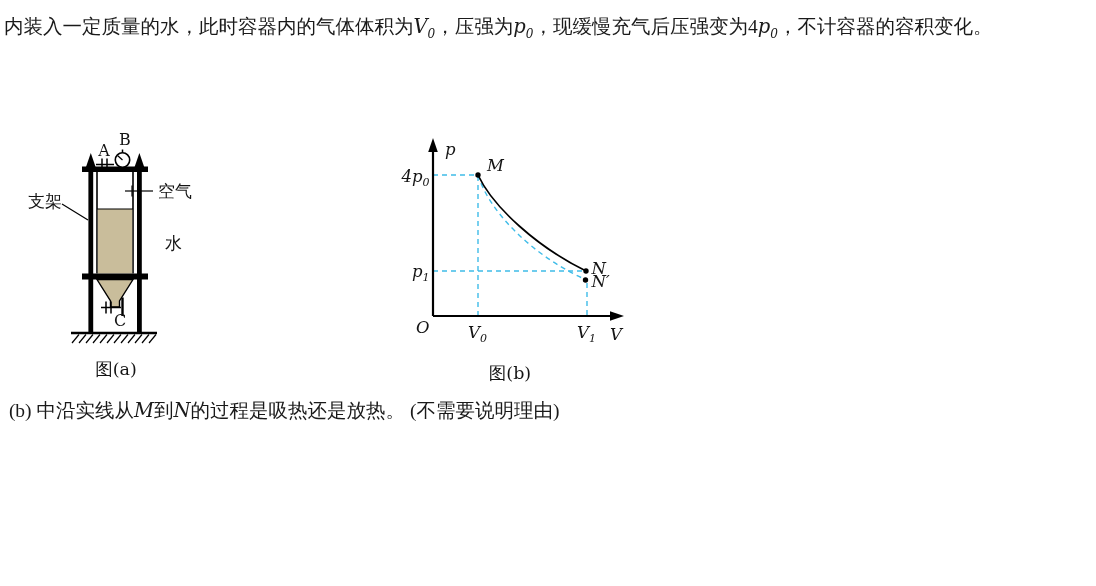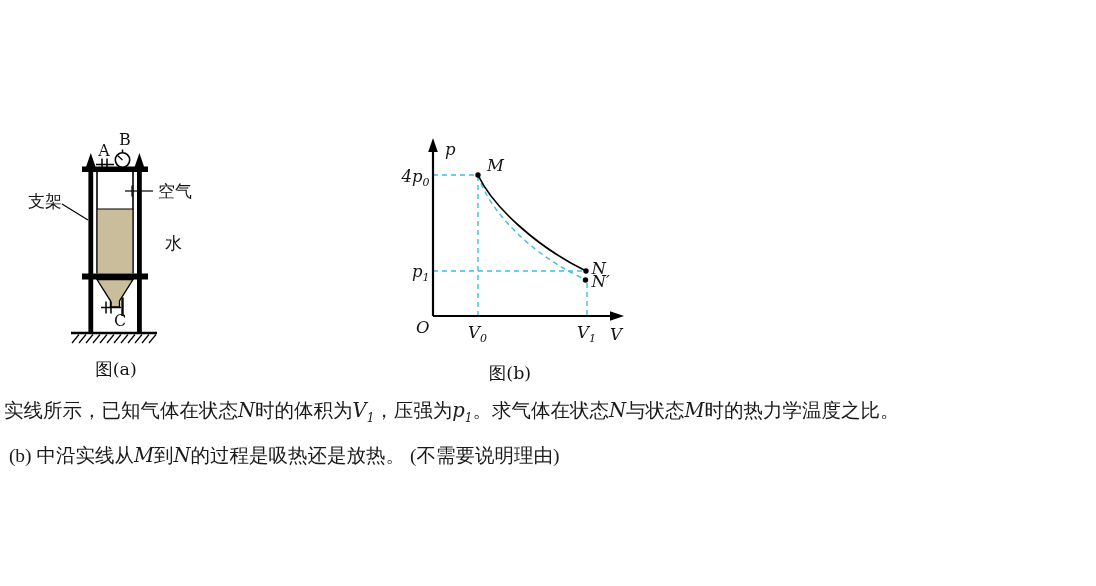--- a/index.html
+++ b/index.html
@@ -23,20 +23,21 @@
   .rom{font-size:16px;}
   .cap{font-size:17.5px;}
   .subts{font-size:11px;}
 </style>
 </head>
 <body>
 
 <div class="page">
 
   <div class="block" id="intro">
+    <div class="tl">内装入一定质量的水，此时容器内的气体体积为<i class="var">V<sub>0</sub></i>，压强为<i class="var">p<sub>0</sub></i>，现缓慢充气后压强变为4<i class="var">p<sub>0</sub></i>，不计容器的容积变化。</div>
   </div>
 
   <svg id="figA" width="180" height="255" viewBox="0 0 180 255">
 
     <g stroke="#000" stroke-width="1.6" fill="none">
       <line x1="72" y1="42" x2="72" y2="143.5"></line>
       <line x1="108" y1="42" x2="108" y2="143.5"></line>
     </g>
 
     <rect x="72.8" y="79" width="34.4" height="64.5" fill="#c9bd9b"></rect>
@@ -134,17 +135,16 @@
     <text class="mathl" x="206.5" y="139">N</text>
     <text class="mathl" x="206.5" y="152">N′</text>
     <text class="mathl" text-anchor="end" x="44.5" y="46.5"><tspan>4p</tspan><tspan class="subts" dy="4">0</tspan></text>
     <text class="mathl" text-anchor="end" x="44.5" y="141.5"><tspan>p</tspan><tspan class="subts" dy="4">1</tspan></text>
     <text class="mathl" text-anchor="middle" x="92.5" y="202.5"><tspan>V</tspan><tspan class="subts" dy="4">0</tspan></text>
     <text class="mathl" text-anchor="middle" x="201.5" y="202.5"><tspan>V</tspan><tspan class="subts" dy="4">1</tspan></text>
     <text class="cap" x="125" y="244" text-anchor="middle">图(b)</text>
   </svg>
 
   <div class="block" id="questions">
-    <div class="tl">实线所示，已知气体在状态<i class="var">N</i>时的体积为<i class="var">V<sub>1</sub></i>，压强为<i class="var">p<sub>1</sub></i>。求气体在状态<i class="var">N</i>与状态<i class="var">M</i>时的热力学温度之比。</div>
     <div class="tl"> (b) 中沿实线从<i class="var">M</i>到<i class="var">N</i>的过程是吸热还是放热。 (不需要说明理由)</div>
   </div>
 
 </div>
 
 </body></html>

